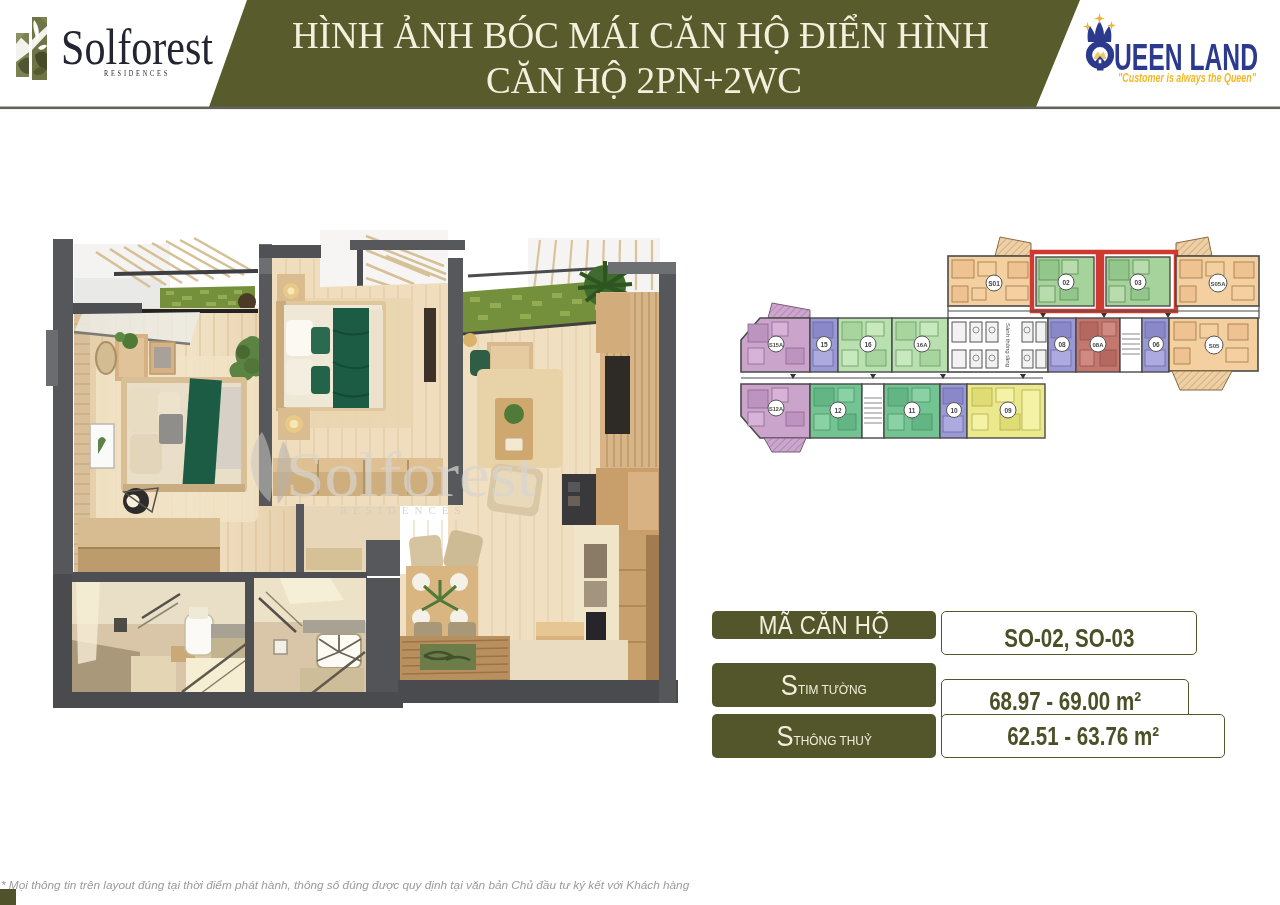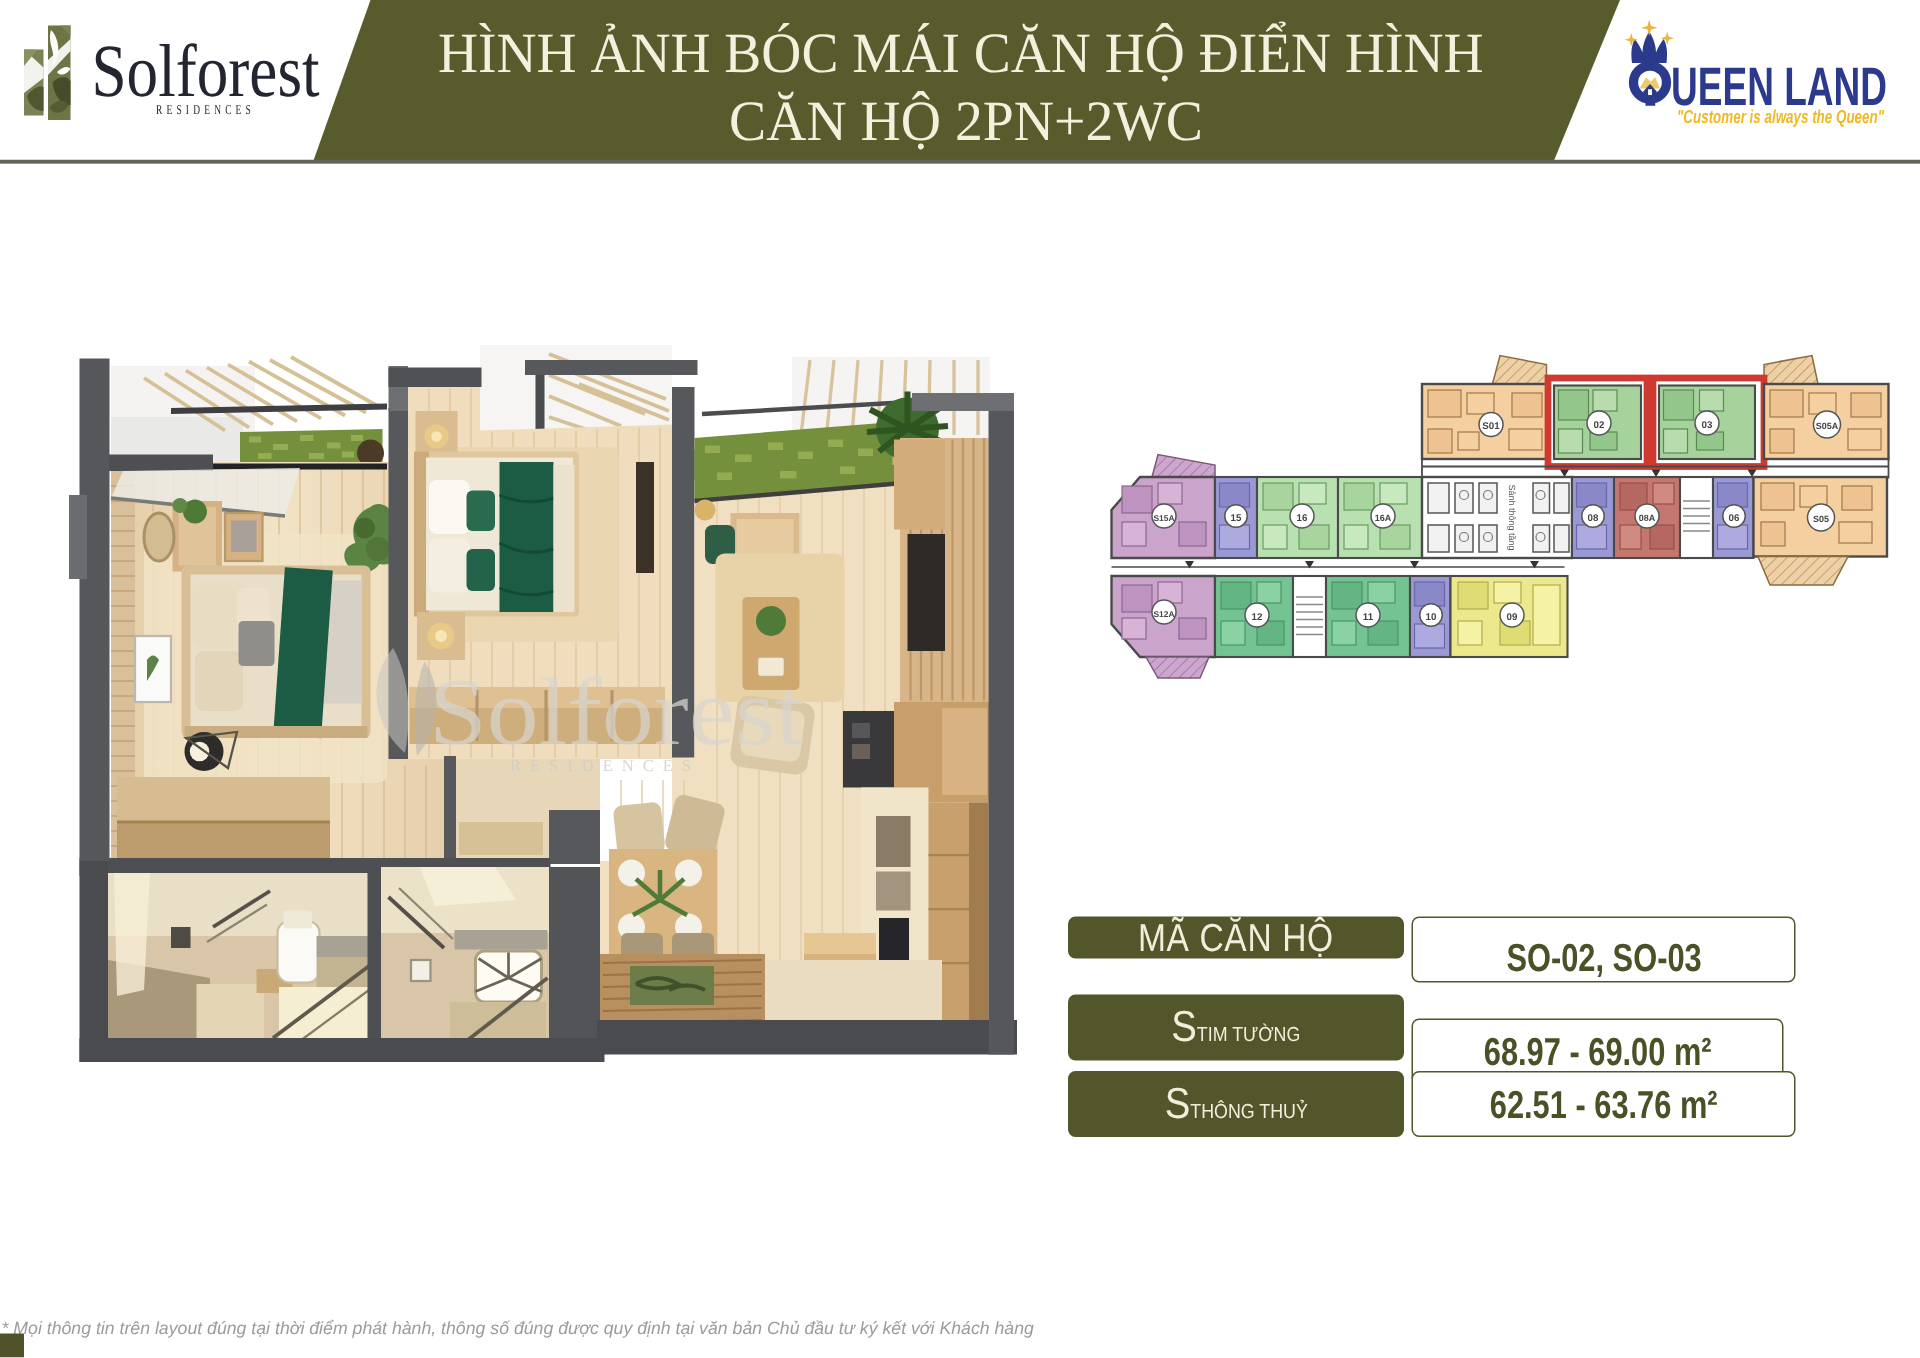--- a/index.html
+++ b/index.html
@@ -808,20 +808,20 @@
       <span style="transform:scaleX(0.79);white-space:nowrap;">68.97 - 69.00 m²</span>
     </div>
 
   <div class="abs" style="left:0;top:103px;width:224px;height:44px;background:#53562a;border-radius:5px;color:#f3eedb;display:flex;align-items:center;justify-content:center;">
       <span style="transform:scaleX(0.88);display:flex;align-items:flex-start;">
         <span style="font-size:29px;">S</span>
         <span style="font-size:13.5px;margin-top:13px;">THÔNG THUỶ</span>
       </span>
     </div>
 
-  <div class="abs" style="left:229px;top:103px;width:256px;height:44px;background:#fff;border:1.5px solid #53562a;border-radius:5px;color:#4c5026;font-size:26px;font-weight:bold;display:flex;align-items:center;justify-content:center;box-sizing:border-box;">
+  <div class="abs" style="left:229px;top:103px;width:284px;height:44px;background:#fff;border:1.5px solid #53562a;border-radius:5px;color:#4c5026;font-size:26px;font-weight:bold;display:flex;align-items:center;justify-content:center;box-sizing:border-box;">
       <span style="transform:scaleX(0.79);white-space:nowrap;">62.51 - 63.76 m²</span>
     </div>
 </div>
 
 <div class="abs" style="left:1px;top:878px;font-size:11.8px;font-style:italic;color:#9b9b9b;">* Mọi thông tin trên layout đúng tại thời điểm phát hành, thông số đúng được quy định tại văn bản Chủ đầu tư ký kết với Khách hàng</div>
 
 <div class="abs" style="left:0;top:889px;width:16px;height:16px;background:#4f522a;"></div>
 
 </body></html>

